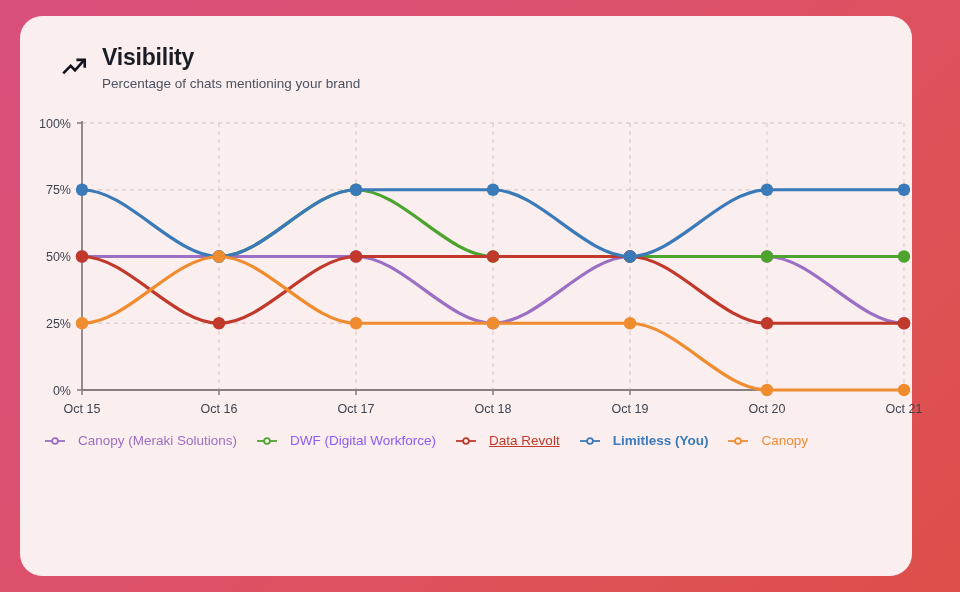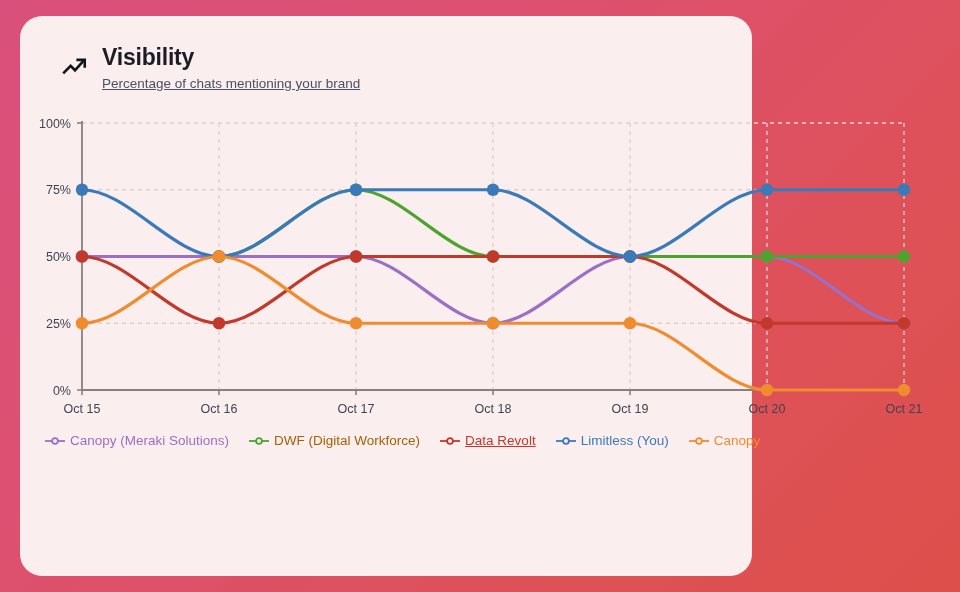--- a/index.html
+++ b/index.html
@@ -7,21 +7,21 @@
     width: 960px; height: 592px;
     overflow: hidden;
     font-family: "Liberation Sans", sans-serif;
   }
   body {
     background: linear-gradient(135deg, #d9507c 0%, #dd5070 35%, #de5156 75%, #dd4f4a 100%);
   }
   #card {
     position: absolute;
     left: 20px; top: 16px;
-    width: 732px; height: 560px;
+    width: 892px; height: 560px;
     background: #fbeeee;
     border-radius: 22px;
   }
   #header {
     position: absolute;
     left: 42px; top: 28px;
     display: flex;
     align-items: flex-start;
     gap: 14px;
   }
@@ -35,41 +35,40 @@
     font-weight: bold;
     color: #1a1d26;
     letter-spacing: -0.2px;
     line-height: 1.18;
   }
   #subtitle {
     font-size: 13.5px;
     color: #4b5162;
     margin-top: 5px;
     line-height: 1.2;
-    text-decoration: underline;
   }
   #plot-wrap {
     position: absolute;
     left: 0; top: 0;
     width: 920px; height: 560px;
   }
   #legend {
     position: absolute;
     left: 24px; top: 418px;
     width: 880px;
     display: flex;
     flex-wrap: nowrap;
     align-items: center;
     gap: 19px;
     font-size: 13.5px;
   }
   .legend-item {
     display: flex;
     align-items: center;
-    gap: 4px;
+    gap: 12px;
     white-space: nowrap;
   }
   .legend-marker { flex: none; }
   .legend-label { line-height: 1; }
   text { font-family: "Liberation Sans", sans-serif; }
 </style>
 </head>
 <body>
 
 <div id="card">
@@ -190,35 +189,35 @@
           <line x1="1" y1="6" x2="21" y2="6" stroke="#9b6fc4" stroke-width="1.8"></line>
           <circle cx="11" cy="6" r="2.9" fill="#fbeeee" stroke="#9b6fc4" stroke-width="1.8"></circle>
         </svg>
         <span class="legend-label" style="color: rgb(155, 111, 196);">Canopy (Meraki Solutions)</span>
       </div>
       <div class="legend-item">
         <svg class="legend-marker" width="22" height="12" viewBox="0 0 22 12">
           <line x1="1" y1="6" x2="21" y2="6" stroke="#4ca32e" stroke-width="1.8"></line>
           <circle cx="11" cy="6" r="2.9" fill="#fbeeee" stroke="#4ca32e" stroke-width="1.8"></circle>
         </svg>
-        <span class="legend-label" style="color: #a16207;">DWF (Digital Workforce)</span>
+        <span class="legend-label" style="color: #8b5cf6;">DWF (Digital Workforce)</span>
       </div>
       <div class="legend-item">
         <svg class="legend-marker" width="22" height="12" viewBox="0 0 22 12">
           <line x1="1" y1="6" x2="21" y2="6" stroke="#c0392b" stroke-width="1.8"></line>
           <circle cx="11" cy="6" r="2.9" fill="#fbeeee" stroke="#c0392b" stroke-width="1.8"></circle>
         </svg>
         <span class="legend-label" style="color: rgb(192, 57, 43); text-decoration: underline;">Data Revolt</span>
       </div>
       <div class="legend-item">
         <svg class="legend-marker" width="22" height="12" viewBox="0 0 22 12">
           <line x1="1" y1="6" x2="21" y2="6" stroke="#3b7ab8" stroke-width="1.8"></line>
           <circle cx="11" cy="6" r="2.9" fill="#fbeeee" stroke="#3b7ab8" stroke-width="1.8"></circle>
         </svg>
-        <span class="legend-label" style="color: rgb(59, 122, 184);">Limitless (You)</span>
+        <span class="legend-label" style="color: rgb(59, 122, 184); font-weight: bold;">Limitless (You)</span>
       </div>
       <div class="legend-item">
         <svg class="legend-marker" width="22" height="12" viewBox="0 0 22 12">
           <line x1="1" y1="6" x2="21" y2="6" stroke="#f08c30" stroke-width="1.8"></line>
           <circle cx="11" cy="6" r="2.9" fill="#fbeeee" stroke="#f08c30" stroke-width="1.8"></circle>
         </svg>
         <span class="legend-label" style="color: rgb(240, 140, 48);">Canopy</span>
       </div>
     </div>
 

